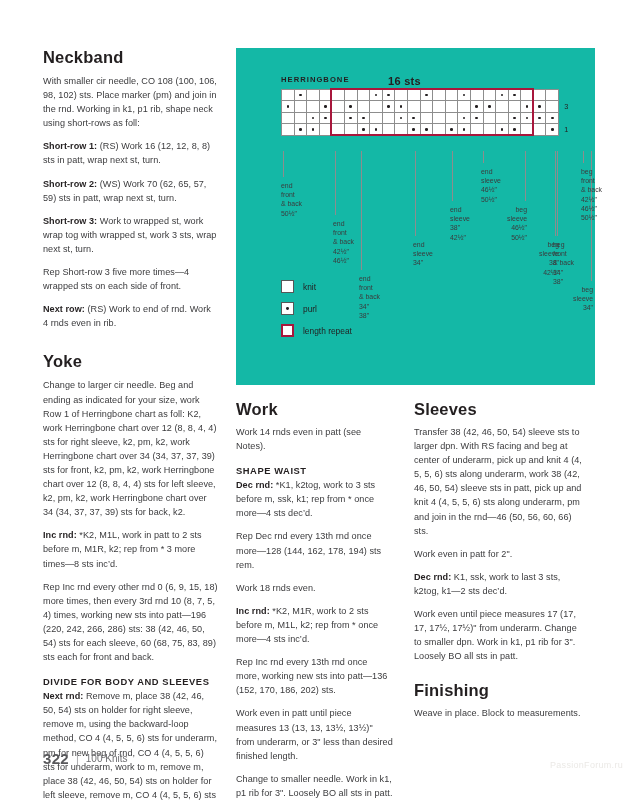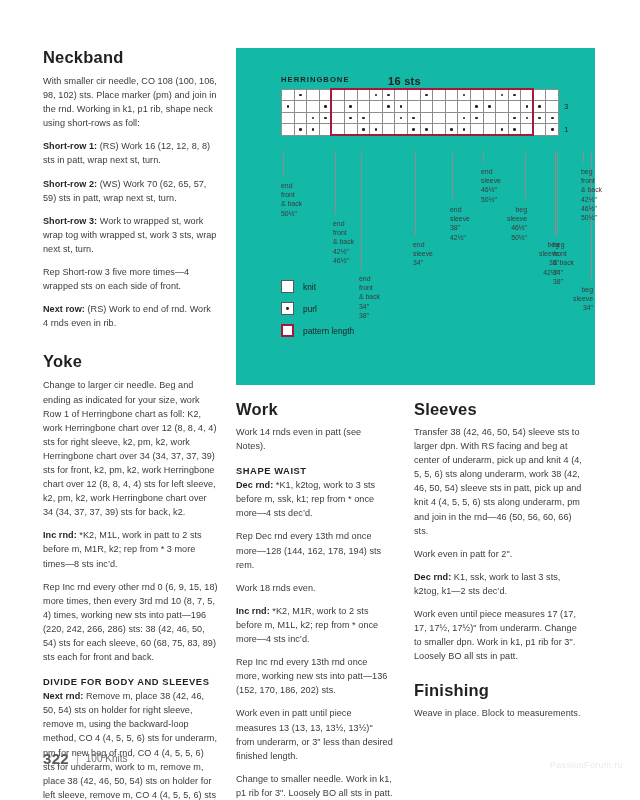--- a/index.html
+++ b/index.html
@@ -327,21 +327,21 @@
       <div class="leg-row">
         <span class="leg-box"></span>
         <span class="leg-label">knit</span>
       </div>
       <div class="leg-row">
         <span class="leg-box purl"></span>
         <span class="leg-label">purl</span>
       </div>
       <div class="leg-row">
         <span class="leg-box rep"></span>
-        <span class="leg-label">pattern length</span>
+        <span class="leg-label">length repeat</span>
       </div>
     </div>
   </div>
 
   <div class="col-body">
     <h2 class="sec">Work</h2>
     <p class="body">Work 14 rnds even in patt (see Notes).</p>
     <h3 class="sub">SHAPE WAIST</h3>
     <p class="body"><b>Dec rnd:</b><span> *K1, k2tog, work to 3 sts before m, ssk, k1; rep from * once more—4 sts dec’d.</span></p>
     <p class="body">Rep Dec rnd every 13th rnd once more—128 (144, 162, 178, 194) sts rem.</p>

